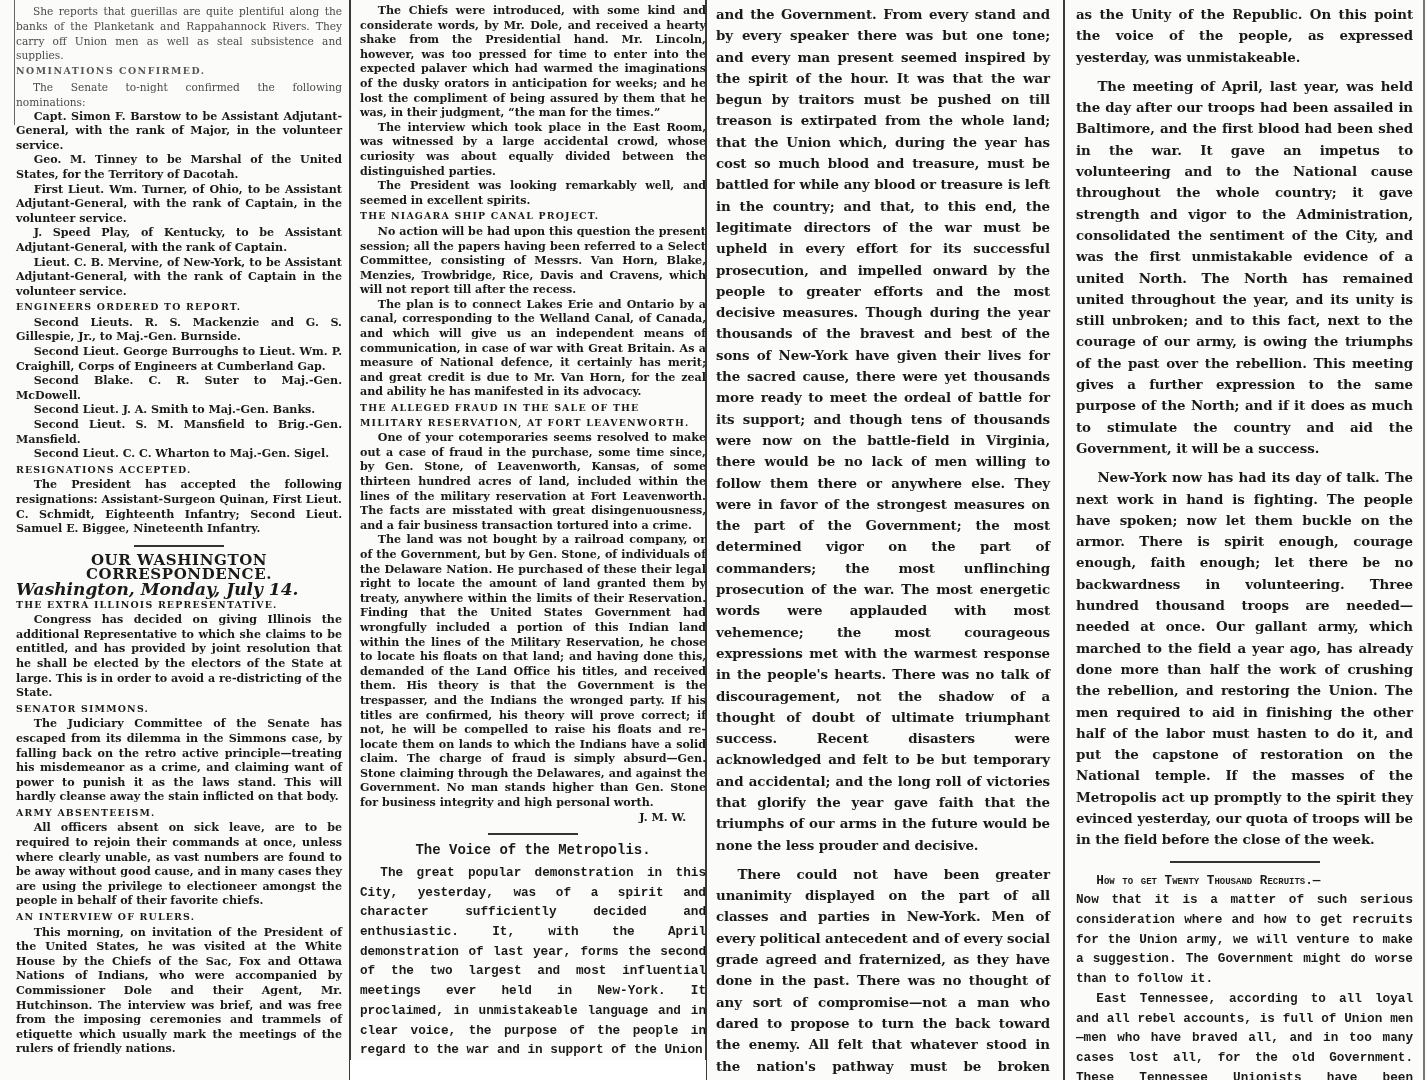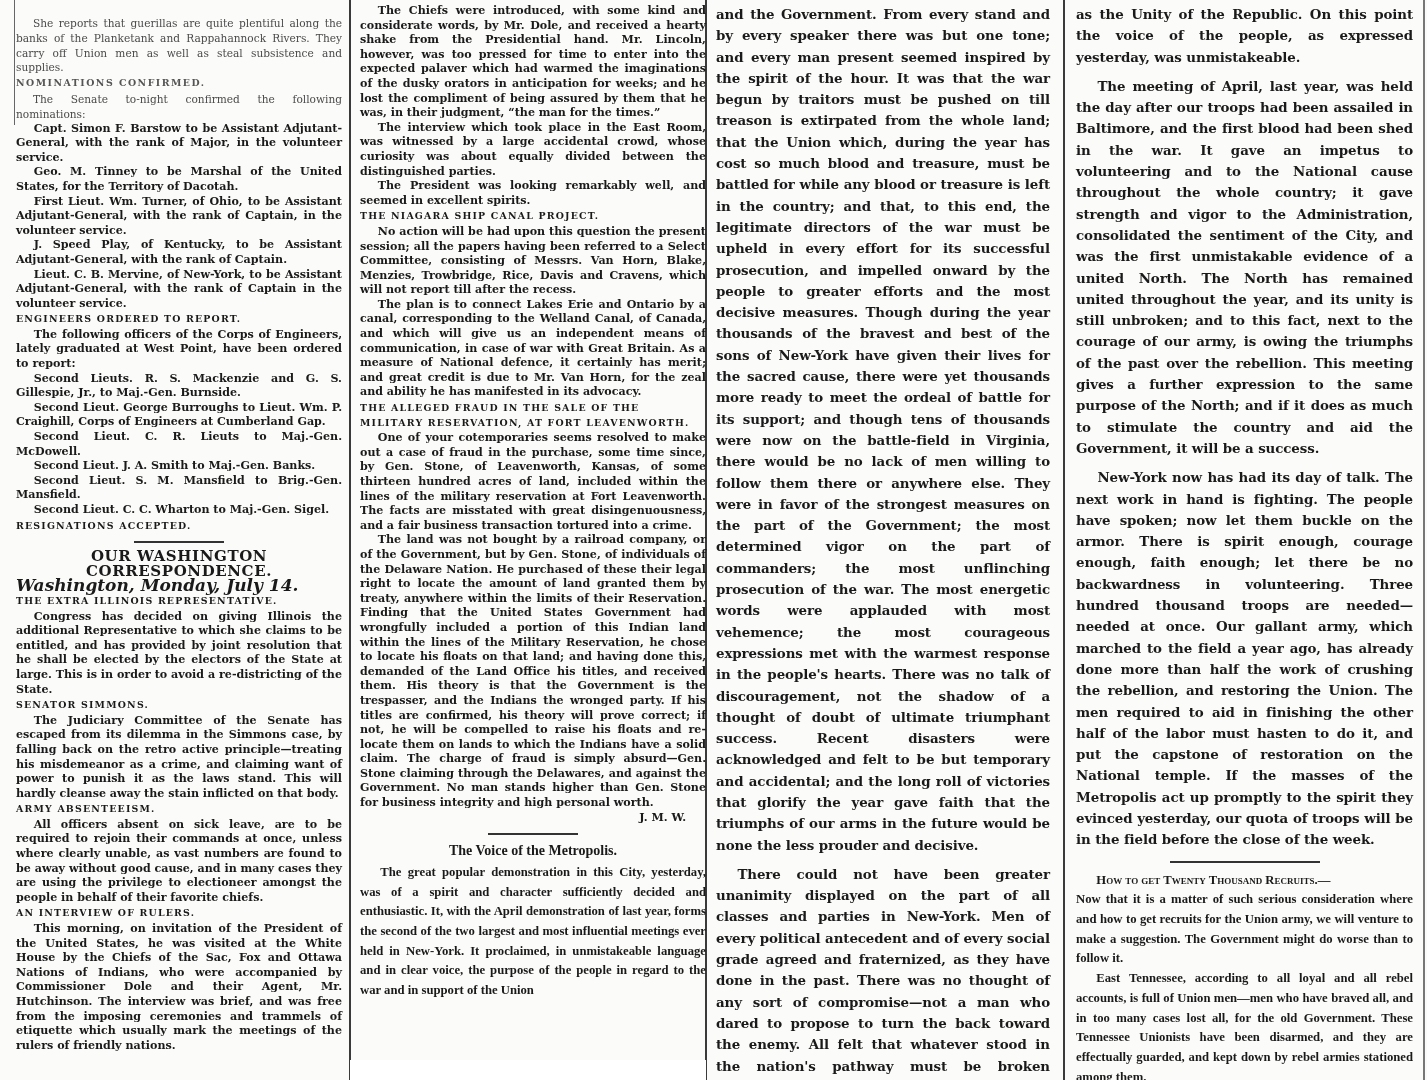--- a/index.html
+++ b/index.html
@@ -1,33 +1,33 @@
 <!DOCTYPE html>
 <html><head>
   <meta charset="utf-8">
   <style>
     html, body { margin: 0; padding: 0; background: #ffffff; }
     body { width: 1427px; height: 1080px; overflow: hidden; position: relative; color: #1a1a1a; }
     .page { position: absolute; inset: 0; background: #fbfbf9; }
     .col { position: absolute; top: 0; height: 1080px; overflow: hidden; box-sizing: border-box; }
-    .col1 { left: 0; width: 350px; padding: 16px 8px 0 16px; }
+    .col1 { left: 0; width: 350px; padding: 4px 8px 0 16px; }
     .col2 { left: 350px; width: 364px; padding: 4px 8px 0 10px; }
     .col3 { left: 706px; width: 358px; padding: 4px 14px 0 10px; }
     .col4 { left: 1064px; width: 363px; padding: 4px 14px 0 12px; }
     .rule { position: absolute; top: 0; width: 2px; height: 1080px; background: #3a3a3a; }
     .rule.r1 { left: 349px; }
     .rule.r2 { left: 705px; }
     .rule.r3 { left: 1063px; }
     .rule.r4 { left: 1423px; background: #777; }
     .rule.r0 { left: 14px; width: 1px; height: 125px; background: #666; }
 
     .dense { font-family: "DejaVu Serif", serif; font-weight: bold; font-size: 11.1px; line-height: 14.6px; text-align: justify; }
     .faded { font-family: "DejaVu Serif", serif; font-size: 10.6px; line-height: 14.8px; text-align: justify; color: #4a4a4a; }
     .body-lg { font-family: "DejaVu Serif", serif; font-weight: bold; font-size: 13.4px; line-height: 21.3px; text-align: justify; letter-spacing: -0.1px; }
-    .body-md { font-family: Liberation Serif, serif; font-weight: bold; font-size: 12.7px; line-height: 19.7px; text-align: justify; }
+    .body-md { font-family: Liberation Mono, monospace; font-weight: bold; font-size: 12.7px; line-height: 19.7px; text-align: justify; }
 
     p { margin: 0; text-indent: 1.6em; }
     p.noindent { text-indent: 0; }
     .sub { text-align: left; text-indent: 0; font-size: 9.4px; letter-spacing: 1.2px; margin: 1px 0; font-weight: bold; }
     .faded .sub { letter-spacing: 1.5px; color: #555; }
     .big-head { text-align: center; text-indent: 0; font-family: "DejaVu Serif", serif; font-weight: bold; font-size: 15px; letter-spacing: 0.6px; margin: 2px 0 0; }
     .dateline { text-indent: 0; padding-right: 14px; font-size: 17px; font-style: italic; }
     .article-title { text-align: center; text-indent: 0; font-size: 14px; margin: 6px 0 2px; }
     .short-rule { width: 90px; height: 2px; background: #333; margin: 8px auto 6px; }
     .short-rule.wide { width: 150px; margin: 10px auto 8px; }
@@ -54,29 +54,29 @@
       <p>The Senate to-night confirmed the following nominations:</p>
     </div>
     <div class="dense">
       <p>Capt. Simon F. Barstow to be Assistant Adjutant-General, with the rank of Major, in the volunteer service.</p>
       <p>Geo. M. Tinney to be Marshal of the United States, for the Territory of Dacotah.</p>
       <p>First Lieut. Wm. Turner, of Ohio, to be Assistant Adjutant-General, with the rank of Captain, in the volunteer service.</p>
       <p>J. Speed Play, of Kentucky, to be Assistant Adjutant-General, with the rank of Captain.</p>
       <p>Lieut. C. B. Mervine, of New-York, to be Assistant Adjutant-General, with the rank of Captain in the volunteer service.</p>
 
       <p class="sub">ENGINEERS ORDERED TO REPORT.</p>
-      <p>The following officers of the Corps of Engineers, lately graduated at West Point, have been ordered to report:</p>
       <p>Second Lieuts. R. S. Mackenzie and G. S. Gillespie, Jr., to Maj.-Gen. Burnside.</p>
       <p>Second Lieut. George Burroughs to Lieut. Wm. P. Craighill, Corps of Engineers at Cumberland Gap.</p>
-      <p>Second Lieut. C. R. Lieuts to Maj.-Gen. McDowell.</p>
+      <p>Second Blake. C. R. Suter to Maj.-Gen. McDowell.</p>
       <p>Second Lieut. J. A. Smith to Maj.-Gen. Banks.</p>
       <p>Second Lieut. S. M. Mansfield to Brig.-Gen. Mansfield.</p>
       <p>Second Lieut. C. C. Wharton to Maj.-Gen. Sigel.</p>
 
       <p class="sub">RESIGNATIONS ACCEPTED.</p>
+      <p>The President has accepted the following resignations: Assistant-Surgeon Quinan, First Lieut. C. Schmidt, Eighteenth Infantry; Second Lieut. Samuel E. Biggee, Nineteenth Infantry.</p>
 
       <div class="short-rule"></div>
       <p class="big-head">OUR WASHINGTON CORRESPONDENCE.</p>
       <p class="dateline">Washington, Monday, July 14.</p>
 
       <p class="sub">THE EXTRA ILLINOIS REPRESENTATIVE.</p>
       <p>Congress has decided on giving Illinois the additional Representative to which she claims to be entitled, and has provided by joint resolution that he shall be elected by the electors of the State at large. This is in order to avoid a re-districting of the State.</p>
 
       <p class="sub">SENATOR SIMMONS.</p>
       <p>The Judiciary Committee of the Senate has escaped from its dilemma in the Simmons case, by falling back on the retro active principle—treating his misdemeanor as a crime, and claiming want of power to punish it as the laws stand. This will hardly cleanse away the stain inflicted on that body.</p>

